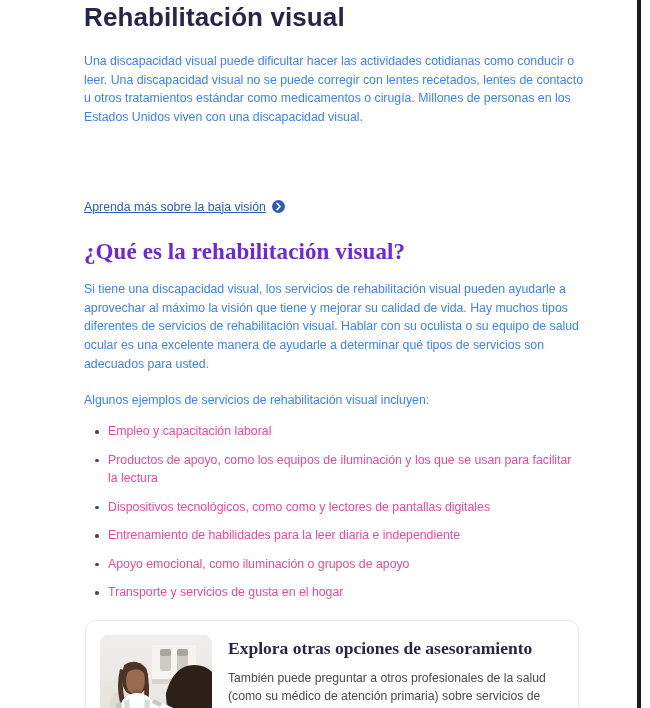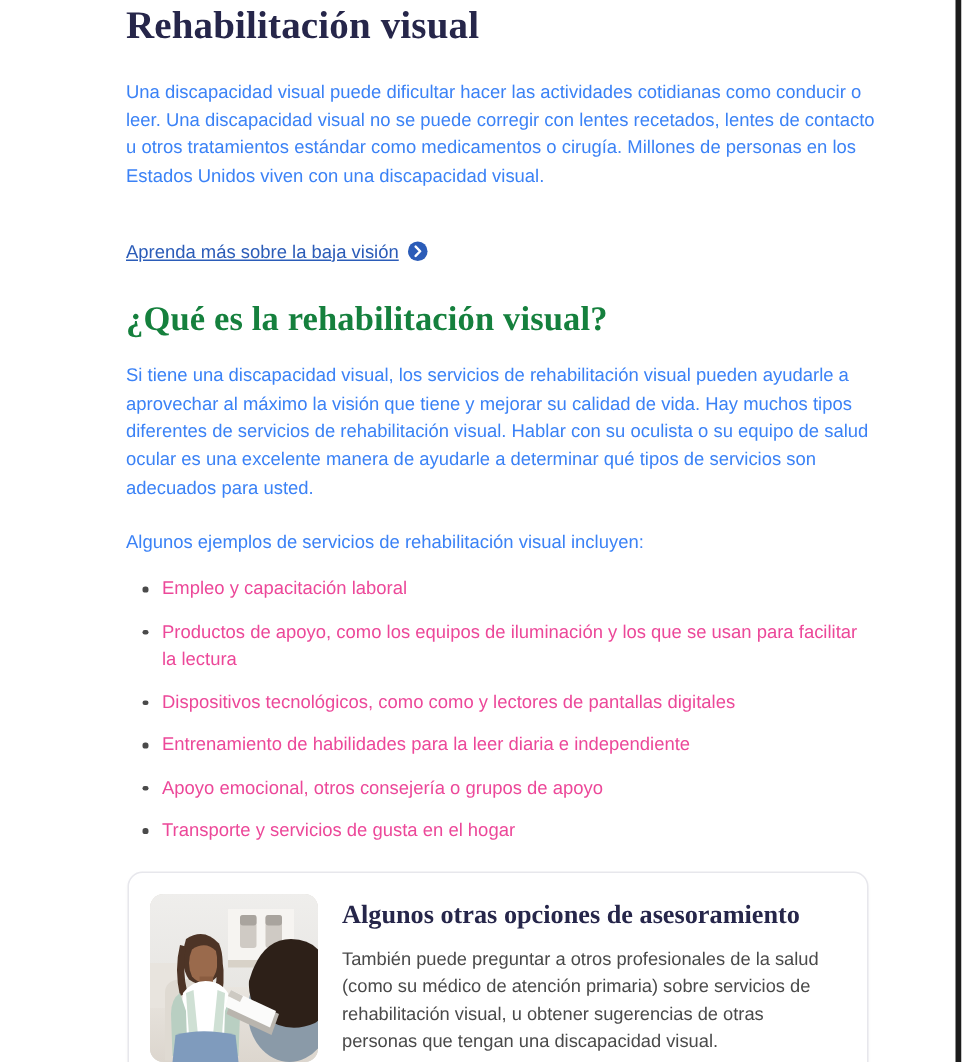--- a/index.html
+++ b/index.html
@@ -40,36 +40,36 @@
     background: #ffffff;
   }
   .content {
     position: absolute;
     left: 84px;
     top: 0;
     width: 500px;
   }
 
   h1.page-title {
-    font-family: Liberation Serif, serif;
+    font-family: Liberation Sans, sans-serif;
     font-weight: bold;
     font-size: 26px;
     line-height: 30px;
     color: #26264a;
     margin: 0;
     padding-top: 2px;
     letter-spacing: 0.1px;
   }
 
   h2.section-title {
     font-family: "Liberation Serif", serif;
     font-weight: bold;
     font-size: 23px;
     line-height: 28px;
-    color: #15803d;
+    color: #6d28d9;
     margin: 0;
     letter-spacing: 0.1px;
   }
 
   p.body-text {
     font-family: "Liberation Sans", sans-serif;
     font-size: 12.3px;
     line-height: 18.7px;
     color: #3b82f6;
     margin: 0;
@@ -85,20 +85,21 @@
     font-family: "Liberation Sans", sans-serif;
     font-size: 12.3px;
     line-height: 18px;
     color: #2b5cb8;
     text-decoration: underline;
   }
   .link-row {
     display: flex;
     align-items: center;
     gap: 6px;
+    margin-top: 39px;
   }
   .arrow-circle {
     display: inline-flex;
     align-items: center;
     justify-content: center;
     width: 13px;
     height: 13px;
     border-radius: 50%;
     background: #2b5cb8;
     flex: none;
@@ -212,21 +213,21 @@
 
     <p class="body-text">Algunos ejemplos de servicios de rehabilitación visual incluyen:</p>
 
     <div class="gap-12"></div>
 
     <ul class="service-list">
       <li>Empleo y capacitación laboral</li>
       <li>Productos de apoyo, como los equipos de iluminación y los que se usan para facilitar la lectura</li>
       <li>Dispositivos tecnológicos, como como y lectores de pantallas digitales</li>
       <li>Entrenamiento de habilidades para la leer diaria e independiente</li>
-      <li>Apoyo emocional, otros consejería o grupos de apoyo</li>
+      <li>Apoyo emocional, como iluminación o grupos de apoyo</li>
       <li>Transporte y servicios de gusta en el hogar</li>
     </ul>
 
     <div class="gap-18"></div>
 
     <div class="callout-card">
 
       <div class="card-photo">
         <svg width="112" height="112" viewBox="0 0 112 112" aria-hidden="true">
           <defs>
@@ -262,21 +263,21 @@
           <path d="M17 94 q18 -5 40 0 l2 18 l-44 0 z" fill="#7f9bbd"></path>
           <ellipse cx="93" cy="78" rx="28" ry="34" fill="#8a9aa8"></ellipse>
           <path d="M66 58 q8 -28 28 -28 q22 0 26 26 q2 22 -10 30 q-18 8 -34 -4 q-11 -9 -10 -24 z" fill="#2d2018"></path>
           <path d="M56 66 l30 14 l-5 14 l-30 -14 z" fill="#b9b5ae"></path>
           <path d="M54 64 l30 14 l-4 11 l-30 -14 z" fill="#fbfbfa"></path>
           <path d="M54 64 l8 4 l-2 4 l-8 -4 z" fill="#cdc9c2"></path>
         </svg>
       </div>
 
       <div class="card-body">
-        <h3 class="card-title">Algunos otras opciones de asesoramiento</h3>
+        <h3 class="card-title">Explora otras opciones de asesoramiento</h3>
         <p class="card-text">También puede preguntar a otros profesionales de la salud (como su médico de atención primaria) sobre servicios de rehabilitación visual, u obtener sugerencias de otras personas que tengan una discapacidad visual.</p>
 
       </div>
 
     </div>
 
   </div>
 </div>
 
 <div class="right-edge"></div>

